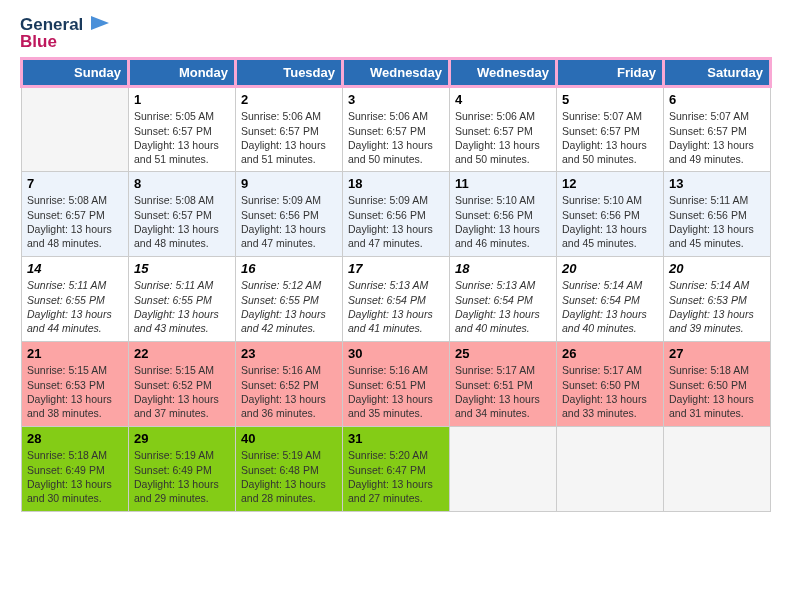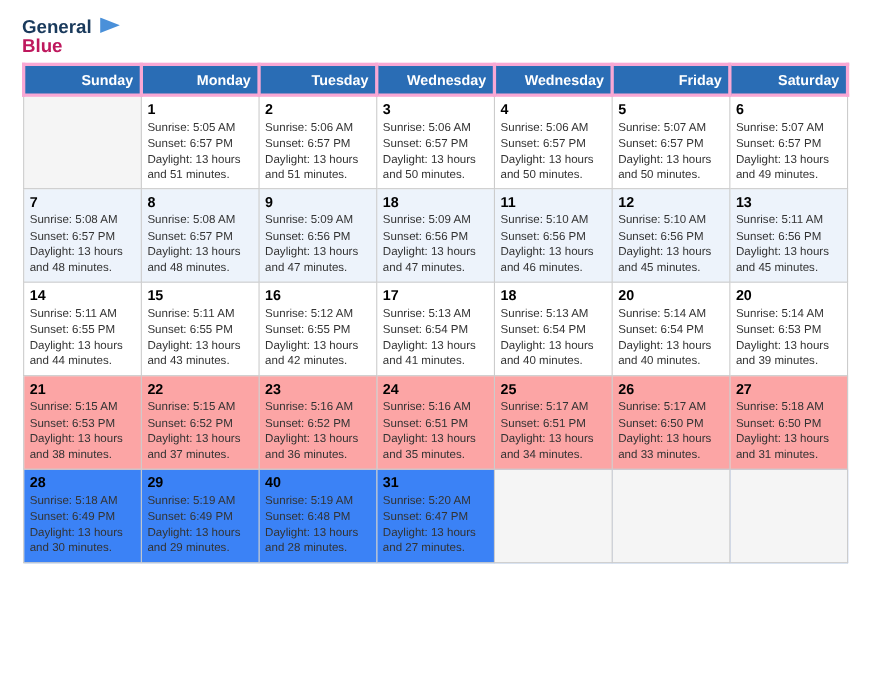--- a/index.html
+++ b/index.html
@@ -153,21 +153,21 @@
         </td>
         <td>
           <span class="day-number">12</span>
           <div class="day-info">Sunrise: 5:10 AM<br>Sunset: 6:56 PM<br>Daylight: 13 hours and 45 minutes.</div>
         </td>
         <td>
           <span class="day-number">13</span>
           <div class="day-info">Sunrise: 5:11 AM<br>Sunset: 6:56 PM<br>Daylight: 13 hours and 45 minutes.</div>
         </td>
       </tr>
-      <tr style="background-color: rgb(255, 255, 255);">
+      <tr style="background-color: rgb(255, 255, 255); font-style: italic;">
         <td>
           <span class="day-number">14</span>
           <div class="day-info">Sunrise: 5:11 AM<br>Sunset: 6:55 PM<br>Daylight: 13 hours and 44 minutes.</div>
         </td>
         <td>
           <span class="day-number">15</span>
           <div class="day-info">Sunrise: 5:11 AM<br>Sunset: 6:55 PM<br>Daylight: 13 hours and 43 minutes.</div>
         </td>
         <td>
           <span class="day-number">16</span>
@@ -197,37 +197,37 @@
         </td>
         <td>
           <span class="day-number">22</span>
           <div class="day-info">Sunrise: 5:15 AM<br>Sunset: 6:52 PM<br>Daylight: 13 hours and 37 minutes.</div>
         </td>
         <td>
           <span class="day-number">23</span>
           <div class="day-info">Sunrise: 5:16 AM<br>Sunset: 6:52 PM<br>Daylight: 13 hours and 36 minutes.</div>
         </td>
         <td>
-          <span class="day-number">24</span>
+          <span class="day-number">30</span>
           <div class="day-info">Sunrise: 5:16 AM<br>Sunset: 6:51 PM<br>Daylight: 13 hours and 35 minutes.</div>
         </td>
         <td>
           <span class="day-number">25</span>
           <div class="day-info">Sunrise: 5:17 AM<br>Sunset: 6:51 PM<br>Daylight: 13 hours and 34 minutes.</div>
         </td>
         <td>
           <span class="day-number">26</span>
           <div class="day-info">Sunrise: 5:17 AM<br>Sunset: 6:50 PM<br>Daylight: 13 hours and 33 minutes.</div>
         </td>
         <td>
           <span class="day-number">27</span>
           <div class="day-info">Sunrise: 5:18 AM<br>Sunset: 6:50 PM<br>Daylight: 13 hours and 31 minutes.</div>
         </td>
       </tr>
-      <tr style="background-color: #3b82f6;">
+      <tr style="background-color: #84cc16;">
         <td>
           <span class="day-number">28</span>
           <div class="day-info">Sunrise: 5:18 AM<br>Sunset: 6:49 PM<br>Daylight: 13 hours and 30 minutes.</div>
         </td>
         <td>
           <span class="day-number">29</span>
           <div class="day-info">Sunrise: 5:19 AM<br>Sunset: 6:49 PM<br>Daylight: 13 hours and 29 minutes.</div>
         </td>
         <td>
           <span class="day-number">40</span>

